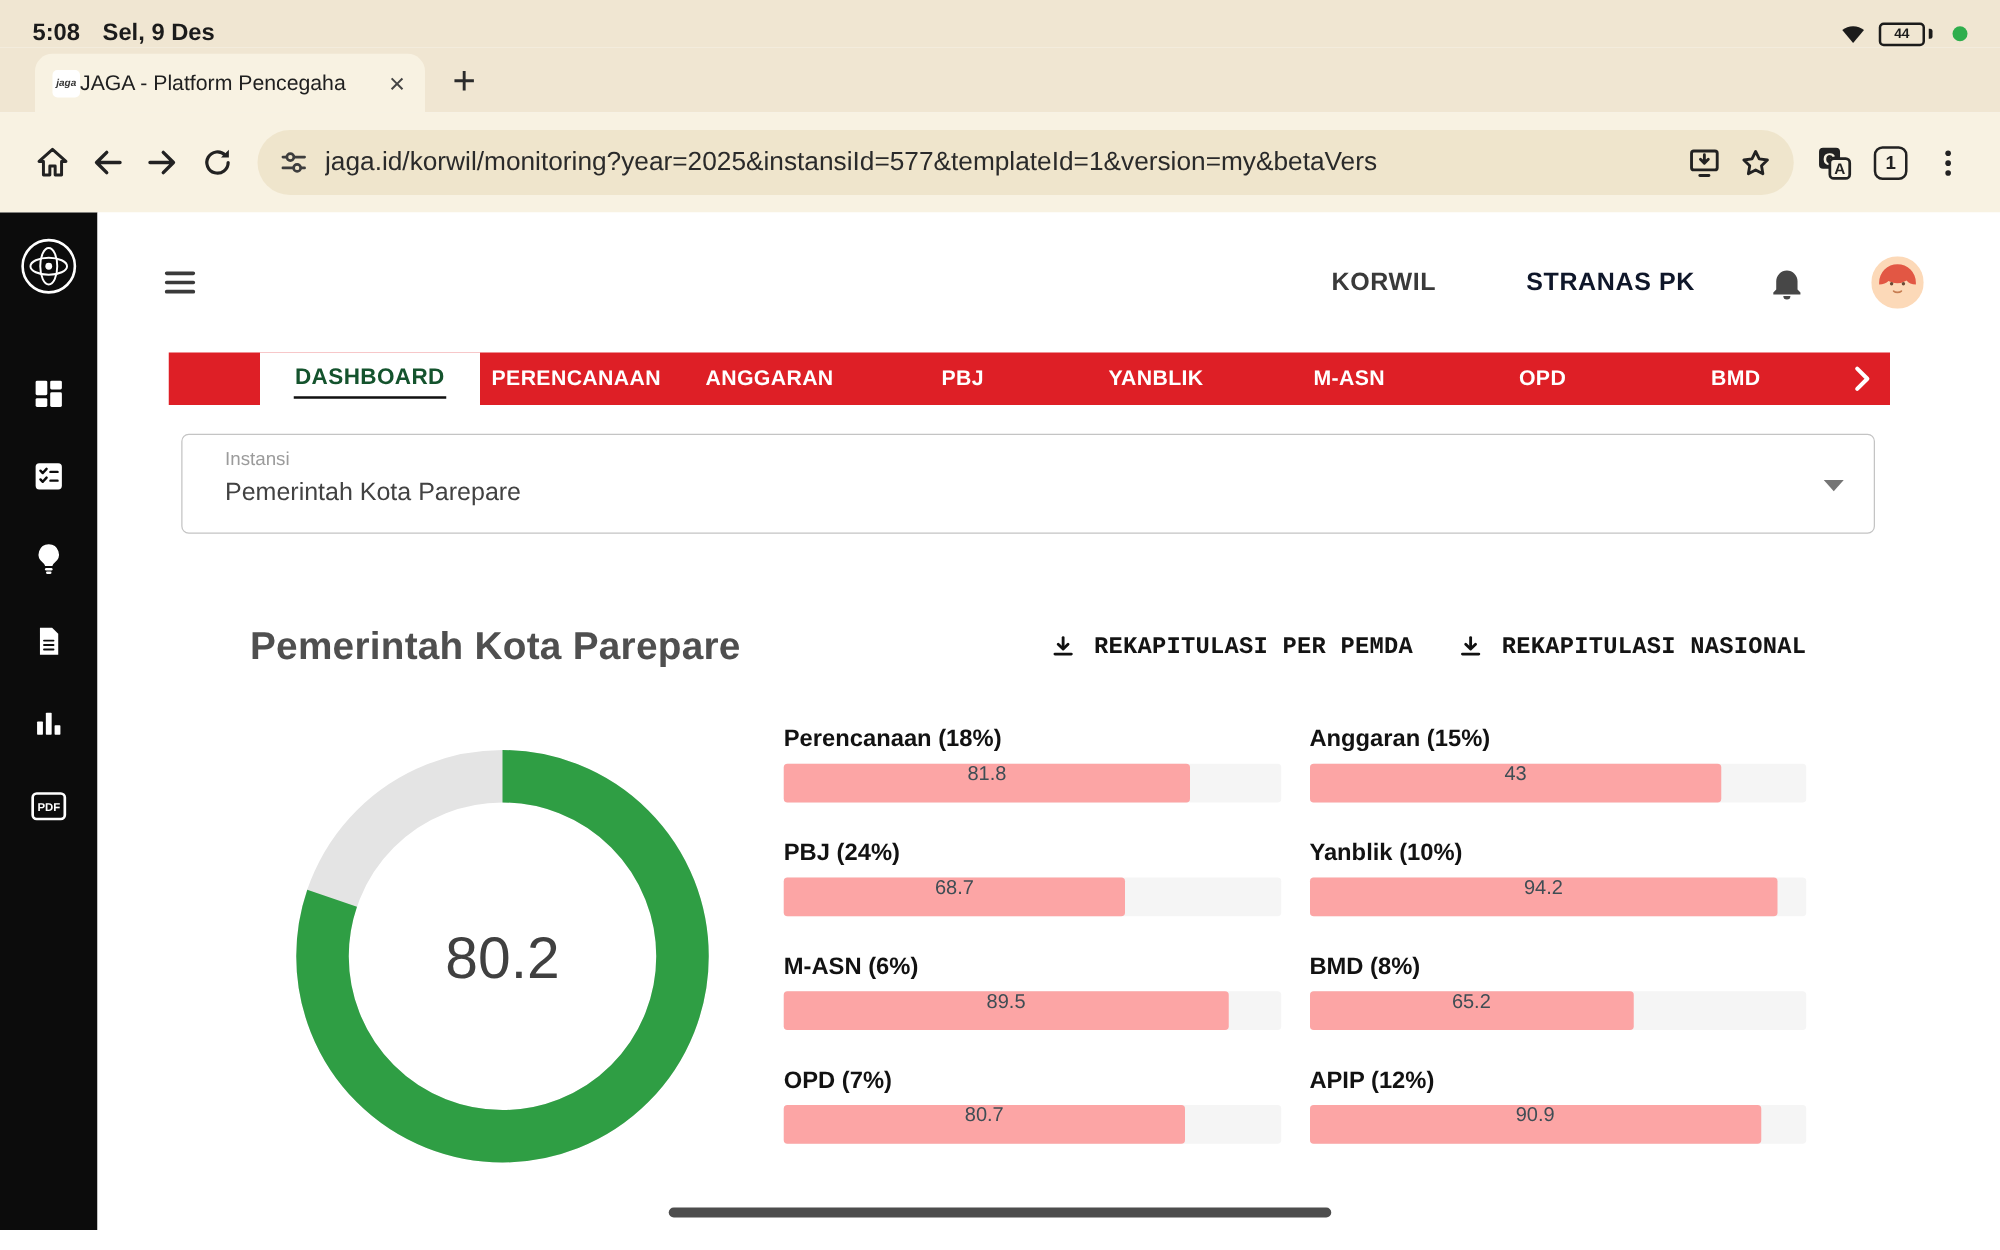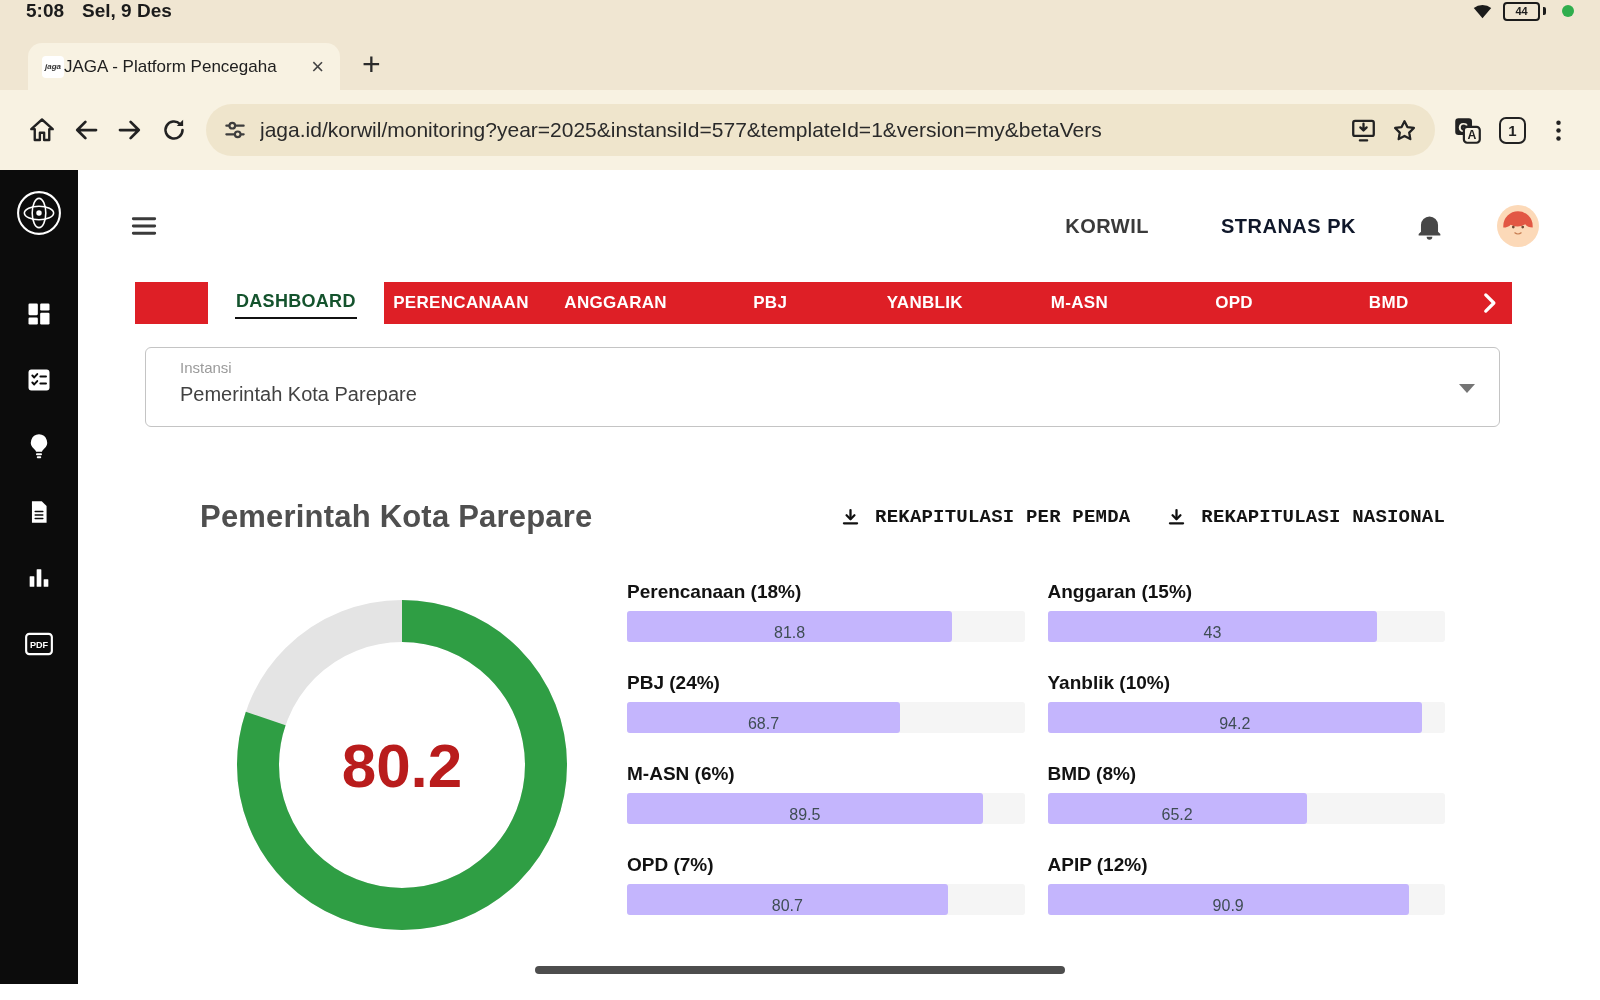--- a/index.html
+++ b/index.html
@@ -1,20 +1,20 @@
 <!DOCTYPE html>
 <html><head>
 <meta charset="utf-8">
 <style>
   * { margin:0; padding:0; box-sizing:border-box; }
   html,body { width:1600px; height:1000px; overflow:hidden; font-family:"Liberation Sans","DejaVu Sans",sans-serif; background:#fff; }
   .app { width:1600px; height:1000px; position:relative; overflow:hidden; }
 
   
-  .status-bar { height:38px; background:#f0e6d2; display:flex; align-items:flex-start; padding:0 26px; color:#1b1b1b; }
+  .status-bar { height:38px; background:#f0e6d2; display:flex; align-items:flex-end; padding:0 26px; color:#1b1b1b; }
   .sb-time { font-size:19px; font-weight:700; margin-right:18px; }
   .sb-date { font-size:19px; font-weight:700; }
   .sb-right { margin-left:auto; display:flex; align-items:center; gap:8px; }
   .battery { width:37px; height:19px; border:2px solid #1b1b1b; border-radius:4px; display:flex; align-items:center; justify-content:center; font-size:11px; font-weight:700; }
   .battery-nub { width:3px; height:8px; background:#1b1b1b; border-radius:0 2px 2px 0; margin-left:-5px; }
   .status-dot { width:12px; height:12px; border-radius:50%; background:#2fae4d; margin-left:8px; }
 
   
   .tab-strip { height:52px; background:#f0e6d2; display:flex; align-items:flex-end; padding-left:28px; }
   .tab { width:312px; height:47px; background:#f8f2e2; border-radius:14px 14px 0 0; display:flex; align-items:center; padding:0 14px; }
@@ -63,26 +63,26 @@
   .main { padding:72px 155px 0 122px; }
   .title-row { display:flex; align-items:center; }
   .page-title { font-size:31px; font-weight:700; color:#4f4f4f; letter-spacing:.2px; }
   .dl-buttons { margin-left:auto; display:flex; gap:36px;font-family:Liberation Mono, monospace; }
   .dl-btn { display:flex; align-items:center; gap:14px; font-size:19px; font-weight:700; color:#141414; letter-spacing:.2px; cursor:pointer; white-space:nowrap; }
 
   .dashboard-grid { display:flex; margin-top:36px; }
   .donut-wrap { width:340px; height:340px; position:relative; margin-left:32px; margin-top:24px; flex:none; }
   .gauge-track { fill:none; stroke:#e4e4e4; stroke-width:42; }
   .gauge-progress { fill:none; stroke:#2f9e44; stroke-width:42; }
-  .donut-value { position:absolute; inset:0; display:flex; align-items:center; justify-content:center; font-size:62px; font-weight:700; color:#b91c1c; }
+  .donut-value { position:absolute; inset:0; display:flex; align-items:center; justify-content:center; font-size:47px; font-weight:400; color:#404040; }
 
   .bars-grid { flex:1; margin-left:55px; margin-top:10px; display:grid; grid-template-columns:1fr 1fr; column-gap:23px; row-gap:30px; align-content:start; }
   .bar-label { font-size:19px; font-weight:700; color:#121212; margin-bottom:8px; }
   .bar-track { height:31px; background:#f5f5f5; border-radius:3px; }
-  .bar-fill { height:100%; background:#c4b5fd; border-radius:3px; display:flex; align-items:flex-end; justify-content:center; }
+  .bar-fill { height:100%; background:#fca5a5; border-radius:3px; display:flex; align-items:flex-start; justify-content:center; }
   .bar-value { font-size:16px; color:#3f4d54; }
 
   .gesture-bar { position:absolute; left:50%; transform:translateX(-50%); bottom:26px; width:530px; height:8px; border-radius:4px; background:#4d4d4d; z-index:10; cursor:grab; }
 </style>
 </head>
 <body>
 
 <div class="app">
 
   <div class="status-bar">

